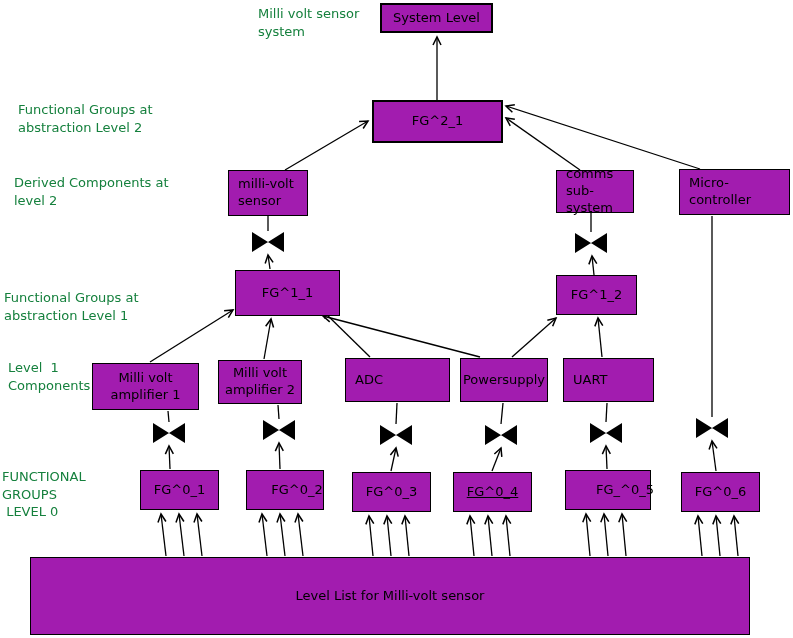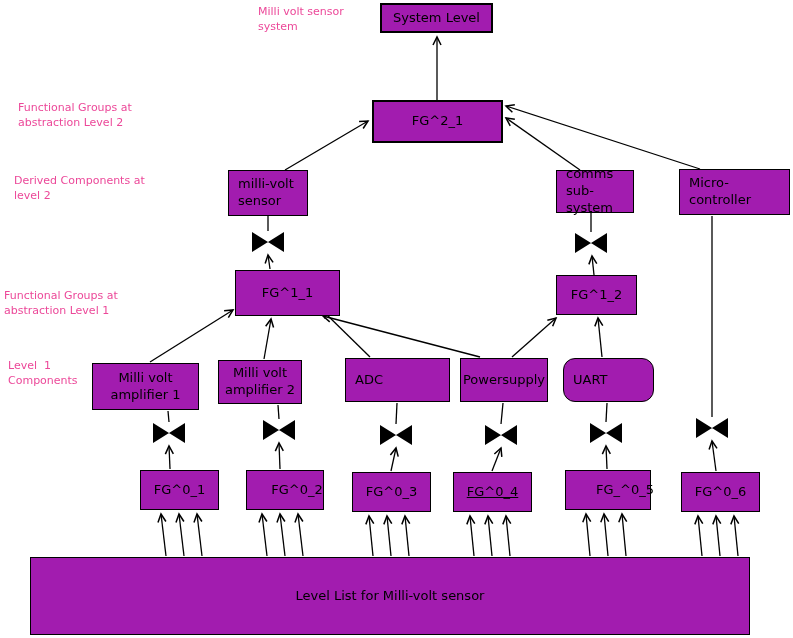--- a/index.html
+++ b/index.html
@@ -8,21 +8,21 @@
   .canvas { position:relative; width:793px; height:638px; background:#ffffff; overflow:hidden; }
   svg.wires { position:absolute; left:0; top:0; width:793px; height:638px; }
   .node {
     position:absolute; border:1px solid #000; background:#a21caf;
     display:flex; align-items:center; justify-content:center;
     text-align:center; font-size:13px; line-height:1.3; white-space:pre-line;
   }
   .node.thick { border-width:2px; }
   .node.leftal { justify-content:flex-start; text-align:left; padding-left:9px; }
   .sidelabel {
-    position:absolute; font-size:11px; line-height:1.35; white-space:pre; color:#ec4899;
+    position:absolute; font-size:13px; line-height:1.35; white-space:pre; color:#15803d;
   }
 </style>
 </head>
 <body>
 
 <div class="canvas">
 
   <svg class="wires" viewBox="0 0 793 638">
     <defs>
       <marker id="ah" viewBox="0 0 12 12" refX="10" refY="6" markerUnits="userSpaceOnUse" markerWidth="12" markerHeight="12" orient="auto">
@@ -94,41 +94,44 @@
   <div class="sidelabel" style="left:258px; top:5px;">Milli volt sensor
 system</div>
   <div class="sidelabel" style="left:18px; top:101px;">Functional Groups at
 abstraction Level 2</div>
   <div class="sidelabel" style="left:14px; top:174px;">Derived Components at
 level 2</div>
   <div class="sidelabel" style="left:4px; top:289px;">Functional Groups at
 abstraction Level 1</div>
   <div class="sidelabel" style="left:8px; top:359px;">Level  1
 Components</div>
+  <div class="sidelabel" style="left:2px; top:468px;">FUNCTIONAL
+GROUPS
+ LEVEL 0</div>
 
   <div class="node thick" style="left:380px; top:3px;  width:113px; height:30px;">System Level</div>
   <div class="node thick" style="left:372px; top:100px; width:131px; height:43px;">FG^2_1</div>
 
   <div class="node leftal" style="left:228px; top:170px; width:80px;  height:46px;">milli-volt
 sensor</div>
   <div class="node leftal" style="left:679px; top:169px; width:111px; height:46px;">Micro-
 controller</div>
   <div class="node leftal" style="left:556px; top:170px; width:78px;  height:43px;">comms
 sub-system</div>
 
   <div class="node" style="left:235px; top:270px; width:105px; height:46px;">FG^1_1</div>
   <div class="node" style="left:556px; top:275px; width:81px; height:40px;">FG^1_2</div>
 
   <div class="node" style="left:92px;  top:363px; width:107px; height:47px;">Milli volt
 amplifier 1</div>
   <div class="node" style="left:218px; top:360px; width:84px;  height:44px;">Milli volt
 amplifier 2</div>
   <div class="node leftal" style="left:345px; top:358px; width:105px; height:44px;">ADC</div>
   <div class="node" style="left:460px; top:358px; width:88px;  height:44px;">Powersupply</div>
-  <div class="node leftal" style="left:563px; top:358px; width:91px; height:44px;border-radius:12px;">UART</div>
+  <div class="node leftal" style="left:563px; top:358px; width:91px; height:44px;">UART</div>
 
   <div class="node" style="left:140px; top:470px; width:79px; height:40px;">FG^0_1</div>
   <div class="node" style="left:246px; top:470px; width:78px; height:40px;padding-left:24px;">FG^0_2</div>
   <div class="node" style="left:352px; top:472px; width:79px; height:40px;">FG^0_3</div>
   <div class="node" style="left:453px; top:472px; width:79px; height:40px;text-decoration:underline;">FG^0_4</div>
   <div class="node" style="left:565px; top:470px; width:86px; height:40px;padding-left:34px;">FG_^0_5</div>
   <div class="node" style="left:681px; top:472px; width:79px; height:40px;">FG^0_6</div>
 
   <div class="node" style="left:30px; top:557px; width:720px; height:78px;">Level List for Milli-volt sensor</div>
 

